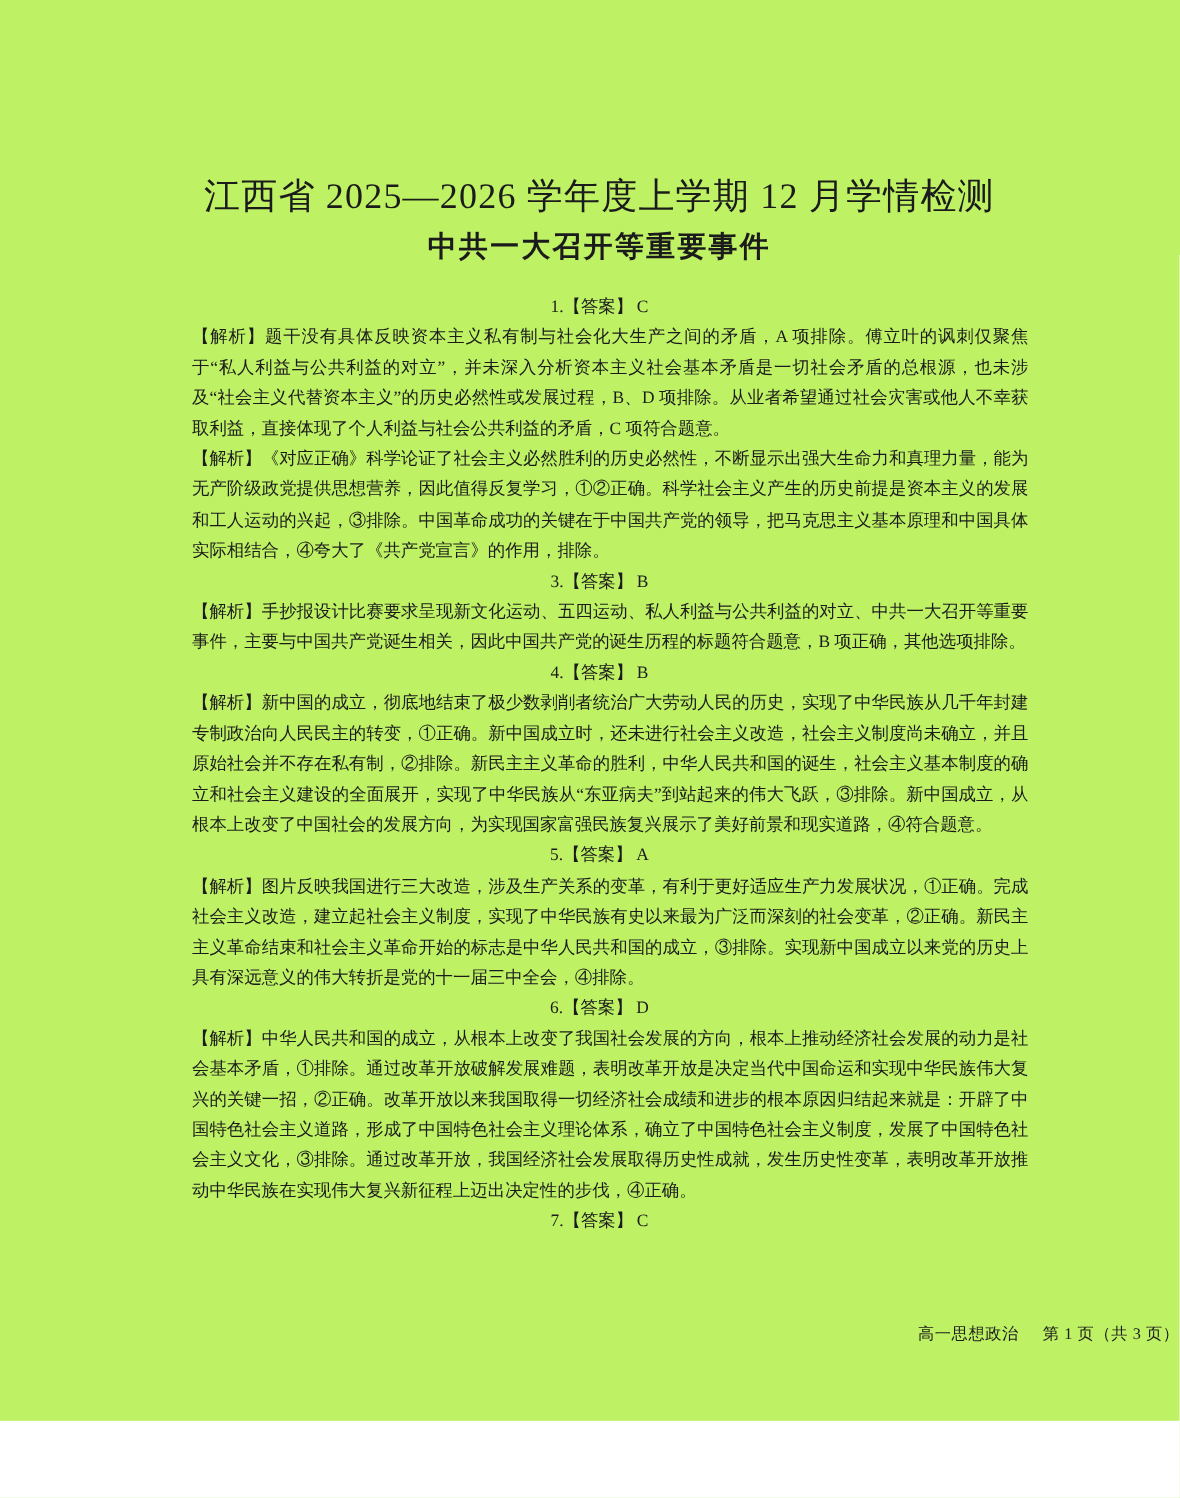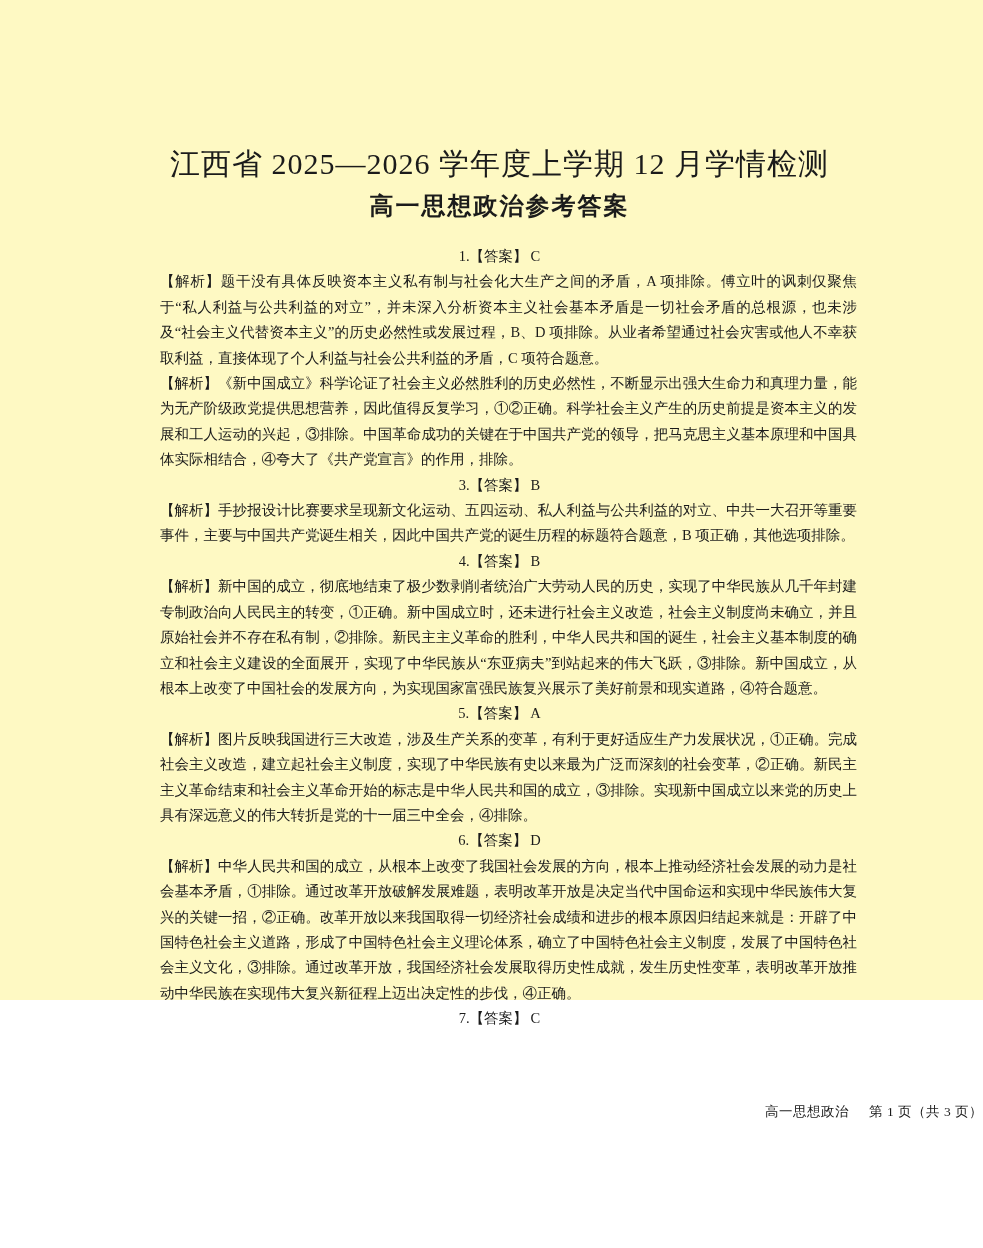--- a/index.html
+++ b/index.html
@@ -5,23 +5,23 @@
   * { margin: 0; padding: 0; box-sizing: border-box; }
   html, body {
     width: 983px; height: 1248px;
     background: #ffffff;
     color: #1b1b1b;
     font-family: "Liberation Serif", "DejaVu Serif", serif;
     overflow: hidden;
   }
   .page {
     position: relative;
-    width: 983px; height: 1000px;
+    width: 983px; height: 1184px;
     padding: 146px 126px 0 142px;
-    background: #fef9c3;
+    background: #bef264;
   }
   .title {
     text-align: center;
     font-size: 30px;
     font-weight: 400;
     line-height: 36px;
     letter-spacing: 1px;
     white-space: nowrap;
   }
   .subtitle {
@@ -57,31 +57,31 @@
     letter-spacing: 0.5px;
   }
   .footer .course { margin-right: 20px; }
 </style>
 </head>
 <body>
 
 <div class="page">
 
   <h1 class="title">江西省 2025—2026 学年度上学期 12 月学情检测</h1>
-  <h2 class="subtitle">高一思想政治参考答案</h2>
+  <h2 class="subtitle">中共一大召开等重要事件</h2>
 
   <div class="content">
 
     <section class="qa">
       <p class="answer-line"><span class="qnum">1.</span><span class="label">【答案】</span><span class="answer-letter">C</span></p>
       <p class="analysis"><span class="label">【解析】</span><span>题干没有具体反映资本主义私有制与社会化大生产之间的矛盾，A 项排除。傅立叶的讽刺仅聚焦于“私人利益与公共利益的对立”，并未深入分析资本主义社会基本矛盾是一切社会矛盾的总根源，也未涉及“社会主义代替资本主义”的历史必然性或发展过程，B、D 项排除。从业者希望通过社会灾害或他人不幸获取利益，直接体现了个人利益与社会公共利益的矛盾，C 项符合题意。</span></p>
     </section>
 
     <section class="qa">
-      <p class="analysis"><span class="label">【解析】</span><span>《新中国成立》科学论证了社会主义必然胜利的历史必然性，不断显示出强大生命力和真理力量，能为无产阶级政党提供思想营养，因此值得反复学习，①②正确。科学社会主义产生的历史前提是资本主义的发展和工人运动的兴起，③排除。中国革命成功的关键在于中国共产党的领导，把马克思主义基本原理和中国具体实际相结合，④夸大了《共产党宣言》的作用，排除。</span></p>
+      <p class="analysis"><span class="label">【解析】</span><span>《对应正确》科学论证了社会主义必然胜利的历史必然性，不断显示出强大生命力和真理力量，能为无产阶级政党提供思想营养，因此值得反复学习，①②正确。科学社会主义产生的历史前提是资本主义的发展和工人运动的兴起，③排除。中国革命成功的关键在于中国共产党的领导，把马克思主义基本原理和中国具体实际相结合，④夸大了《共产党宣言》的作用，排除。</span></p>
     </section>
 
     <section class="qa">
       <p class="answer-line"><span class="qnum">3.</span><span class="label">【答案】</span><span class="answer-letter">B</span></p>
       <p class="analysis"><span class="label">【解析】</span><span>手抄报设计比赛要求呈现新文化运动、五四运动、私人利益与公共利益的对立、中共一大召开等重要事件，主要与中国共产党诞生相关，因此中国共产党的诞生历程的标题符合题意，B 项正确，其他选项排除。</span></p>
     </section>
 
     <section class="qa">
       <p class="answer-line"><span class="qnum">4.</span><span class="label">【答案】</span><span class="answer-letter">B</span></p>
       <p class="analysis"><span class="label">【解析】</span><span>新中国的成立，彻底地结束了极少数剥削者统治广大劳动人民的历史，实现了中华民族从几千年封建专制政治向人民民主的转变，①正确。新中国成立时，还未进行社会主义改造，社会主义制度尚未确立，并且原始社会并不存在私有制，②排除。新民主主义革命的胜利，中华人民共和国的诞生，社会主义基本制度的确立和社会主义建设的全面展开，实现了中华民族从“东亚病夫”到站起来的伟大飞跃，③排除。新中国成立，从根本上改变了中国社会的发展方向，为实现国家富强民族复兴展示了美好前景和现实道路，④符合题意。</span></p>

